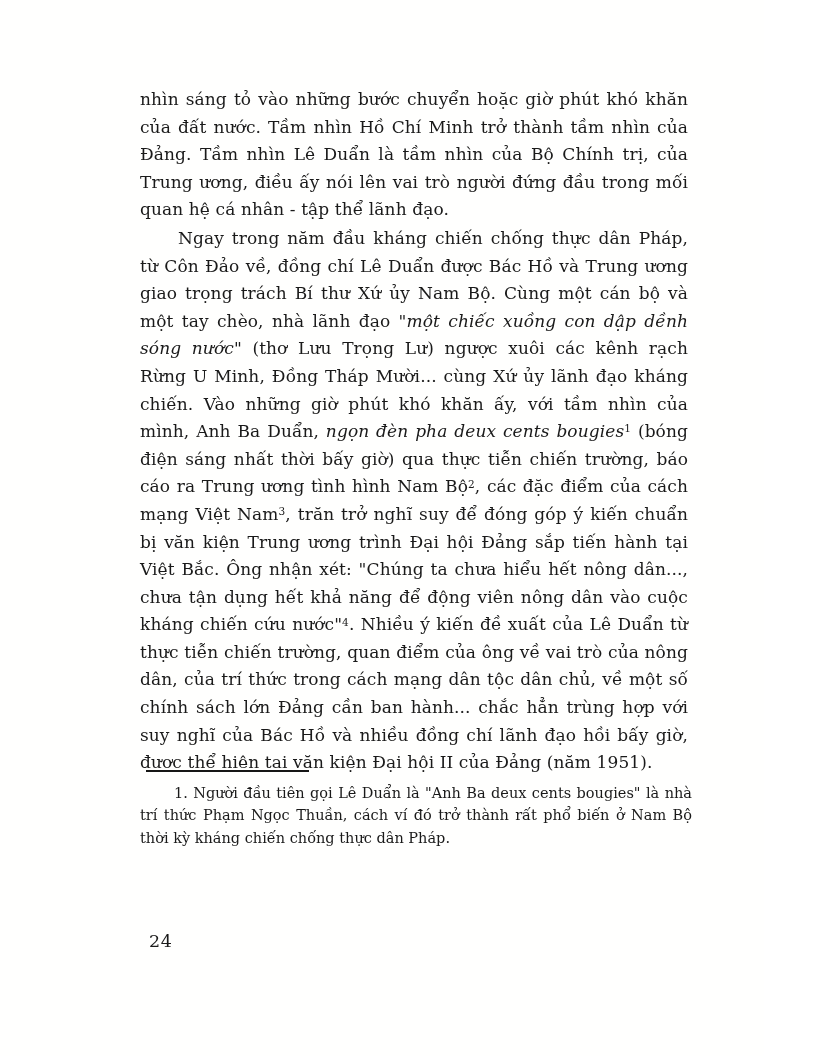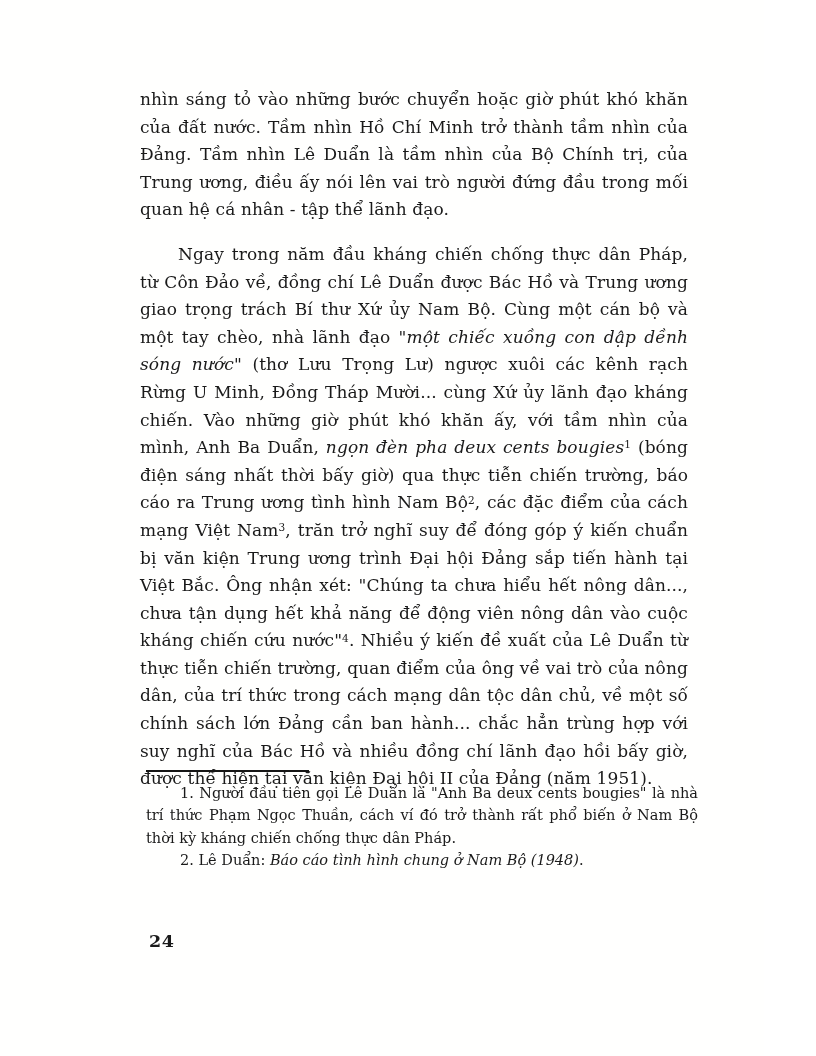--- a/index.html
+++ b/index.html
@@ -13,64 +13,61 @@
   }
   .body-text {
     position:absolute;
     left:140px; top:86px; width:548px;
     font-size:17px;
     line-height:27.6px;
     text-align:justify;
     letter-spacing:0.1px;
   }
   .body-text p { margin:0; }
-  .body-text p.indent { text-indent:38px; margin-top:17px; }
+  .body-text p.indent { text-indent:38px; margin-top:1px; }
   em { font-style:italic; }
   sup.fnref {
     font-size:0.62em;
     line-height:0;
     position:relative;
     top:-0.45em;
     vertical-align:baseline;
   }
   .footnote-rule {
     position:absolute;
     left:146px; top:770px;
     width:163px; height:2px;
     background:#161616;
   }
   .footnotes {
     position:absolute;
     left:140px; top:782px; width:552px;
     font-size:14.5px;
     line-height:22.4px;
     text-align:justify;
-    margin-left:6px;
   }
   .footnotes p { margin:0; text-indent:34px; }
   .page-number {
     position:absolute;
     left:149px; top:931px;
     font-size:17.5px;
     letter-spacing:0.5px;
-    font-weight:bold;
   }
 </style>
 </head>
 <body>
 
 <div class="page">
 
   <div class="body-text">
     <p>nhìn sáng tỏ vào những bước chuyển hoặc giờ phút khó khăn của đất nước. Tầm nhìn Hồ Chí Minh trở thành tầm nhìn của Đảng. Tầm nhìn Lê Duẩn là tầm nhìn của Bộ Chính trị, của Trung ương, điều ấy nói lên vai trò người đứng đầu trong mối quan hệ cá nhân - tập thể lãnh đạo.</p>
     <p class="indent">Ngay trong năm đầu kháng chiến chống thực dân Pháp, từ Côn Đảo về, đồng chí Lê Duẩn được Bác Hồ và Trung ương giao trọng trách Bí thư Xứ ủy Nam Bộ. Cùng một cán bộ và một tay chèo, nhà lãnh đạo "<em>một chiếc xuồng con dập dềnh sóng nước</em>" (thơ Lưu Trọng Lư) ngược xuôi các kênh rạch Rừng U Minh, Đồng Tháp Mười... cùng Xứ ủy lãnh đạo kháng chiến. Vào những giờ phút khó khăn ấy, với tầm nhìn của mình, Anh Ba Duẩn, <em>ngọn đèn pha deux cents bougies</em><sup class="fnref">1</sup> (bóng điện sáng nhất thời bấy giờ) qua thực tiễn chiến trường, báo cáo ra Trung ương tình hình Nam Bộ<sup class="fnref">2</sup>, các đặc điểm của cách mạng Việt Nam<sup class="fnref">3</sup>, trăn trở nghĩ suy để đóng góp ý kiến chuẩn bị văn kiện Trung ương trình Đại hội Đảng sắp tiến hành tại Việt Bắc. Ông nhận xét: "Chúng ta chưa hiểu hết nông dân..., chưa tận dụng hết khả năng để động viên nông dân vào cuộc kháng chiến cứu nước"<sup class="fnref">4</sup>. Nhiều ý kiến đề xuất của Lê Duẩn từ thực tiễn chiến trường, quan điểm của ông về vai trò của nông dân, của trí thức trong cách mạng dân tộc dân chủ, về một số chính sách lớn Đảng cần ban hành... chắc hẳn trùng hợp với suy nghĩ của Bác Hồ và nhiều đồng chí lãnh đạo hồi bấy giờ, được thể hiện tại văn kiện Đại hội II của Đảng (năm 1951).</p>
   </div>
 
   <div class="footnote-rule"></div>
 
   <div class="footnotes">
     <p>1. Người đầu tiên gọi Lê Duẩn là "Anh Ba deux cents bougies" là nhà trí thức Phạm Ngọc Thuần, cách ví đó trở thành rất phổ biến ở Nam Bộ thời kỳ kháng chiến chống thực dân Pháp.</p>
-    <p>2. Lê Duẩn: <em>Báo cáo tình hình chung ở Nam Bộ (1948)</em>.</p>
   </div>
 
   <div class="page-number">24</div>
 
 </div>
 
 </body></html>

